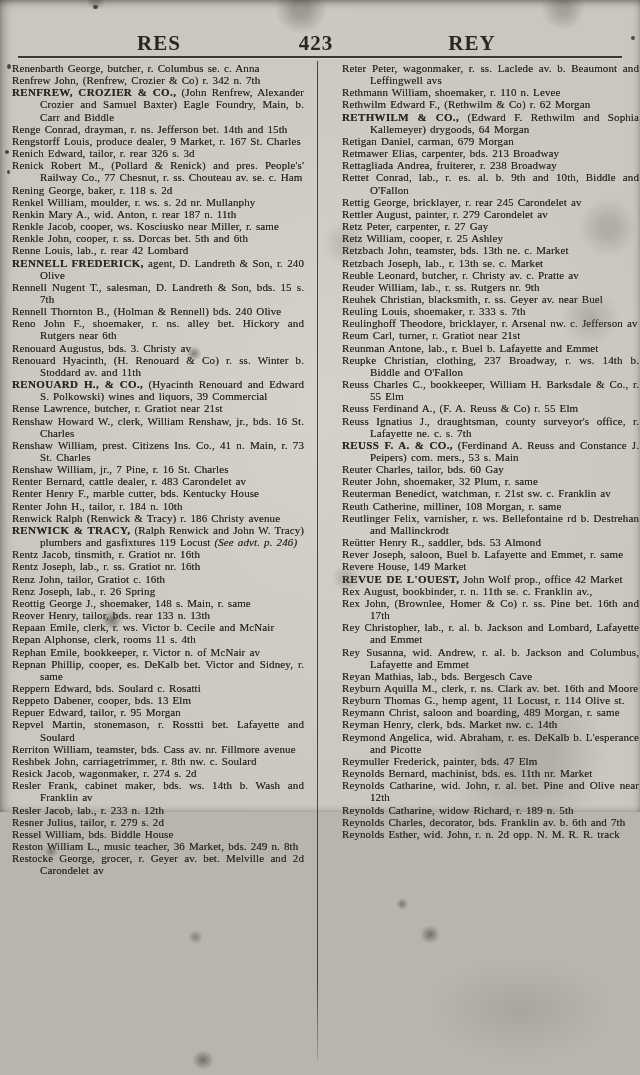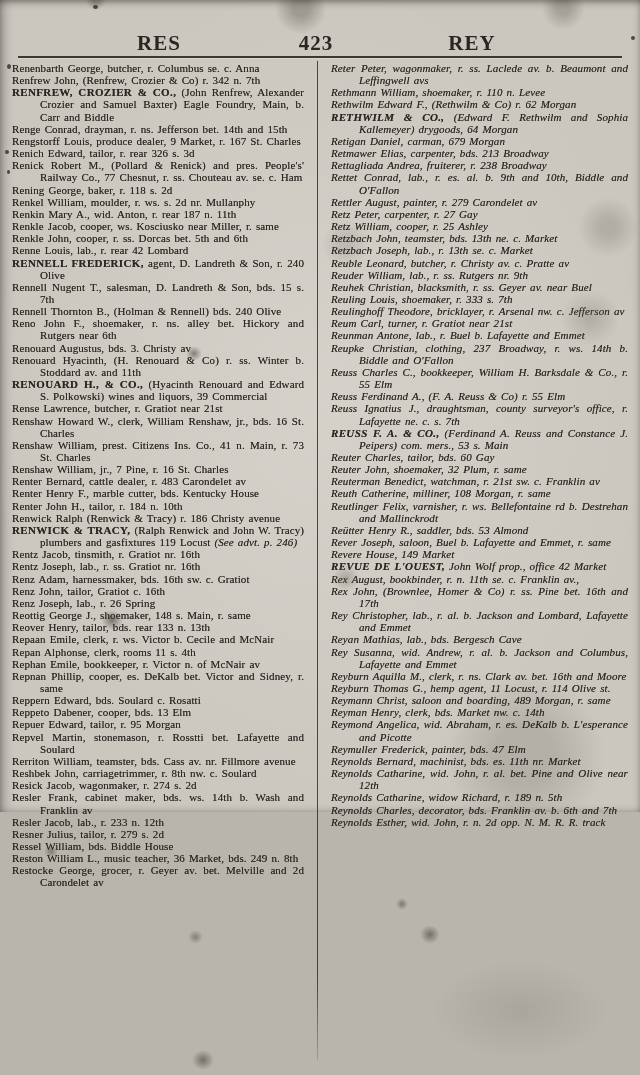--- a/index.html
+++ b/index.html
@@ -28,21 +28,21 @@
   .hw{position:absolute;top:31px;transform:translateX(-50%);
       font-weight:700;font-size:21px;letter-spacing:1px;white-space:nowrap;}
   .rule{position:absolute;top:56px;left:18px;width:604px;height:2px;
         background:var(--rule,#3b3731);box-shadow:0 1px 0 rgba(255,255,255,.25);}
   .divider{position:absolute;top:61px;left:317px;width:1px;height:999px;
         background:linear-gradient(rgba(58,53,47,.9) 92%, rgba(58,53,47,.2));}
   .col{position:absolute;top:62px;font-size:11px;line-height:12.15px;
        letter-spacing:.1px;word-spacing:1.2px;
        text-shadow:0 0 .4px rgba(42,38,35,.65);}
   .col-left{left:12px;width:292px;}
-  .col-right{left:331px;width:297px;font-style:italic;}
+  .col-right{left:342px;width:297px;}
   .entry{margin:0;padding-left:28px;text-indent:-28px;text-align:justify;}
   .entry b{letter-spacing:.35px;}
   .stain{position:absolute;border-radius:50%;pointer-events:none;}
   .speck{position:absolute;background:rgba(35,31,27,.75);border-radius:50%;pointer-events:none;}
 </style>
 </head>
 <body>
 
 <div class="page">
 
@@ -80,21 +80,20 @@
       <p class="entry">Renshaw Howard W., clerk, William Renshaw, jr., bds. 16 St. Charles</p>
       <p class="entry">Renshaw William, prest. Citizens Ins. Co., 41 n. Main, r. 73 St. Charles</p>
       <p class="entry">Renshaw William, jr., 7 Pine, r. 16 St. Charles</p>
       <p class="entry">Renter Bernard, cattle dealer, r. 483 Carondelet av</p>
       <p class="entry">Renter Henry F., marble cutter, bds. Kentucky House</p>
       <p class="entry">Renter John H., tailor, r. 184 n. 10th</p>
       <p class="entry">Renwick Ralph (Renwick &amp; Tracy) r. 186 Christy avenue</p>
       <p class="entry"><b>RENWICK &amp; TRACY,</b> (Ralph Renwick and John W. Tracy) plumbers and gasfixtures 119 Locust <i>(See advt. p. 246)</i></p>
       <p class="entry">Rentz Jacob, tinsmith, r. Gratiot nr. 16th</p>
       <p class="entry">Rentz Joseph, lab., r. ss. Gratiot nr. 16th</p>
-      <p class="entry">Renz Adam, harnessmaker, bds. 16th sw. c. Gratiot</p>
       <p class="entry">Renz John, tailor, Gratiot c. 16th</p>
       <p class="entry">Renz Joseph, lab., r. 26 Spring</p>
       <p class="entry">Reottig George J., shoemaker, 148 s. Main, r. same</p>
       <p class="entry">Reover Henry, tailor, bds. rear 133 n. 13th</p>
       <p class="entry">Repaan Emile, clerk, r. ws. Victor b. Cecile and McNair</p>
       <p class="entry">Repan Alphonse, clerk, rooms 11 s. 4th</p>
       <p class="entry">Rephan Emile, bookkeeper, r. Victor n. of McNair av</p>
       <p class="entry">Repnan Phillip, cooper, es. DeKalb bet. Victor and Sidney, r. same</p>
       <p class="entry">Reppern Edward, bds. Soulard c. Rosatti</p>
       <p class="entry">Reppeto Dabener, cooper, bds. 13 Elm</p>
@@ -112,20 +111,21 @@
     </div>
   <div class="col col-right" id="col-right">
       <p class="entry">Reter Peter, wagonmaker, r. ss. Laclede av. b. Beaumont and Leffingwell avs</p>
       <p class="entry">Rethmann William, shoemaker, r. 110 n. Levee</p>
       <p class="entry">Rethwilm Edward F., (Rethwilm &amp; Co) r. 62 Morgan</p>
       <p class="entry"><b>RETHWILM &amp; CO.,</b> (Edward F. Rethwilm and Sophia Kallemeyer) drygoods, 64 Morgan</p>
       <p class="entry">Retigan Daniel, carman, 679 Morgan</p>
       <p class="entry">Retmawer Elias, carpenter, bds. 213 Broadway</p>
       <p class="entry">Rettagliada Andrea, fruiterer, r. 238 Broadway</p>
       <p class="entry">Rettet Conrad, lab., r. es. al. b. 9th and 10th, Biddle and O'Fallon</p>
+      <p class="entry">Rettig George, bricklayer, r. rear 245 Carondelet av</p>
       <p class="entry">Rettler August, painter, r. 279 Carondelet av</p>
       <p class="entry">Retz Peter, carpenter, r. 27 Gay</p>
       <p class="entry">Retz William, cooper, r. 25 Ashley</p>
       <p class="entry">Retzbach John, teamster, bds. 13th ne. c. Market</p>
       <p class="entry">Retzbach Joseph, lab., r. 13th se. c. Market</p>
       <p class="entry">Reuble Leonard, butcher, r. Christy av. c. Pratte av</p>
       <p class="entry">Reuder William, lab., r. ss. Rutgers nr. 9th</p>
       <p class="entry">Reuhek Christian, blacksmith, r. ss. Geyer av. near Buel</p>
       <p class="entry">Reuling Louis, shoemaker, r. 333 s. 7th</p>
       <p class="entry">Reulinghoff Theodore, bricklayer, r. Arsenal nw. c. Jefferson av</p>
@@ -141,22 +141,22 @@
       <p class="entry">Reuterman Benedict, watchman, r. 21st sw. c. Franklin av</p>
       <p class="entry">Reuth Catherine, milliner, 108 Morgan, r. same</p>
       <p class="entry">Reutlinger Felix, varnisher, r. ws. Bellefontaine rd b. Destrehan and Mallinckrodt</p>
       <p class="entry">Reütter Henry R., saddler, bds. 53 Almond</p>
       <p class="entry">Rever Joseph, saloon, Buel b. Lafayette and Emmet, r. same</p>
       <p class="entry">Revere House, 149 Market</p>
       <p class="entry"><b>REVUE DE L'OUEST,</b> John Wolf prop., office 42 Market</p>
       <p class="entry">Rex August, bookbinder, r. n. 11th se. c. Franklin av.,</p>
       <p class="entry">Rex John, (Brownlee, Homer &amp; Co) r. ss. Pine bet. 16th and 17th</p>
       <p class="entry">Rey Christopher, lab., r. al. b. Jackson and Lombard, Lafayette and Emmet</p>
+      <p class="entry">Rey Susanna, wid. Andrew, r. al. b. Jackson and Columbus, Lafayette and Emmet</p>
       <p class="entry">Reyan Mathias, lab., bds. Bergesch Cave</p>
-      <p class="entry">Rey Susanna, wid. Andrew, r. al. b. Jackson and Columbus, Lafayette and Emmet</p>
       <p class="entry">Reyburn Aquilla M., clerk, r. ns. Clark av. bet. 16th and Moore</p>
       <p class="entry">Reyburn Thomas G., hemp agent, 11 Locust, r. 114 Olive st.</p>
       <p class="entry">Reymann Christ, saloon and boarding, 489 Morgan, r. same</p>
       <p class="entry">Reyman Henry, clerk, bds. Market nw. c. 14th</p>
       <p class="entry">Reymond Angelica, wid. Abraham, r. es. DeKalb b. L'esperance and Picotte</p>
       <p class="entry">Reymuller Frederick, painter, bds. 47 Elm</p>
       <p class="entry">Reynolds Bernard, machinist, bds. es. 11th nr. Market</p>
       <p class="entry">Reynolds Catharine, wid. John, r. al. bet. Pine and Olive near 12th</p>
       <p class="entry">Reynolds Catharine, widow Richard, r. 189 n. 5th</p>
       <p class="entry">Reynolds Charles, decorator, bds. Franklin av. b. 6th and 7th</p>

